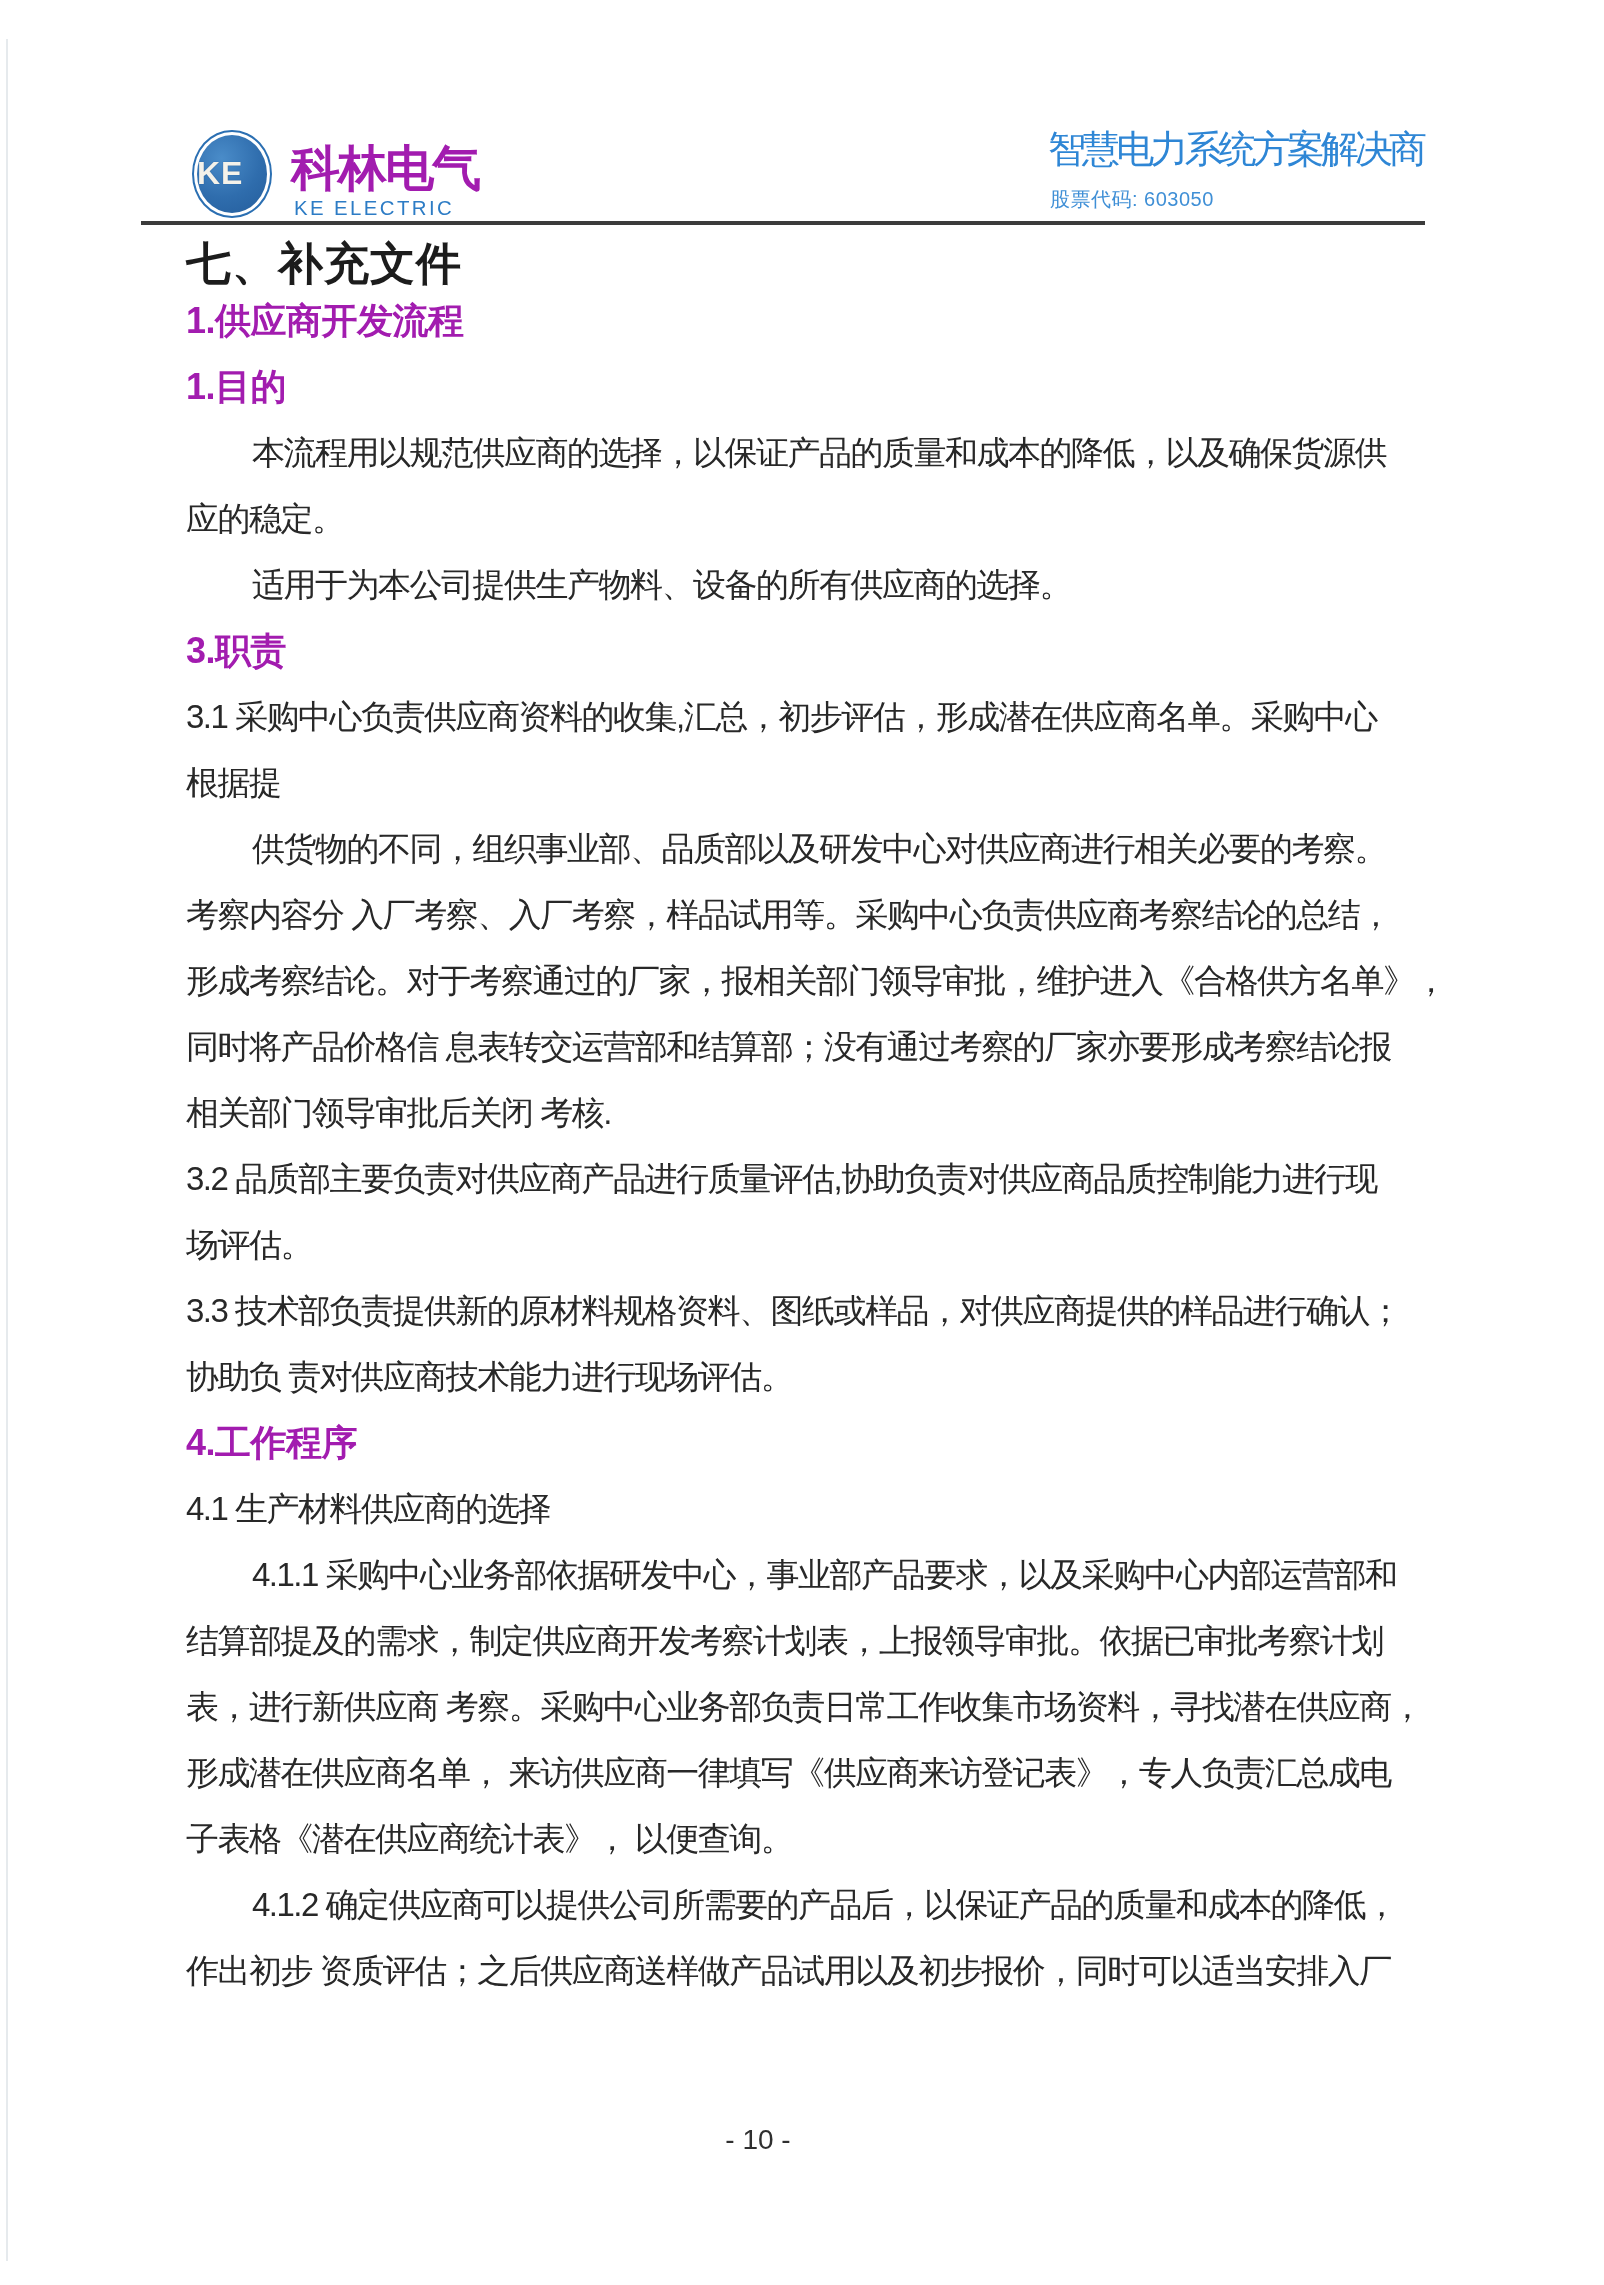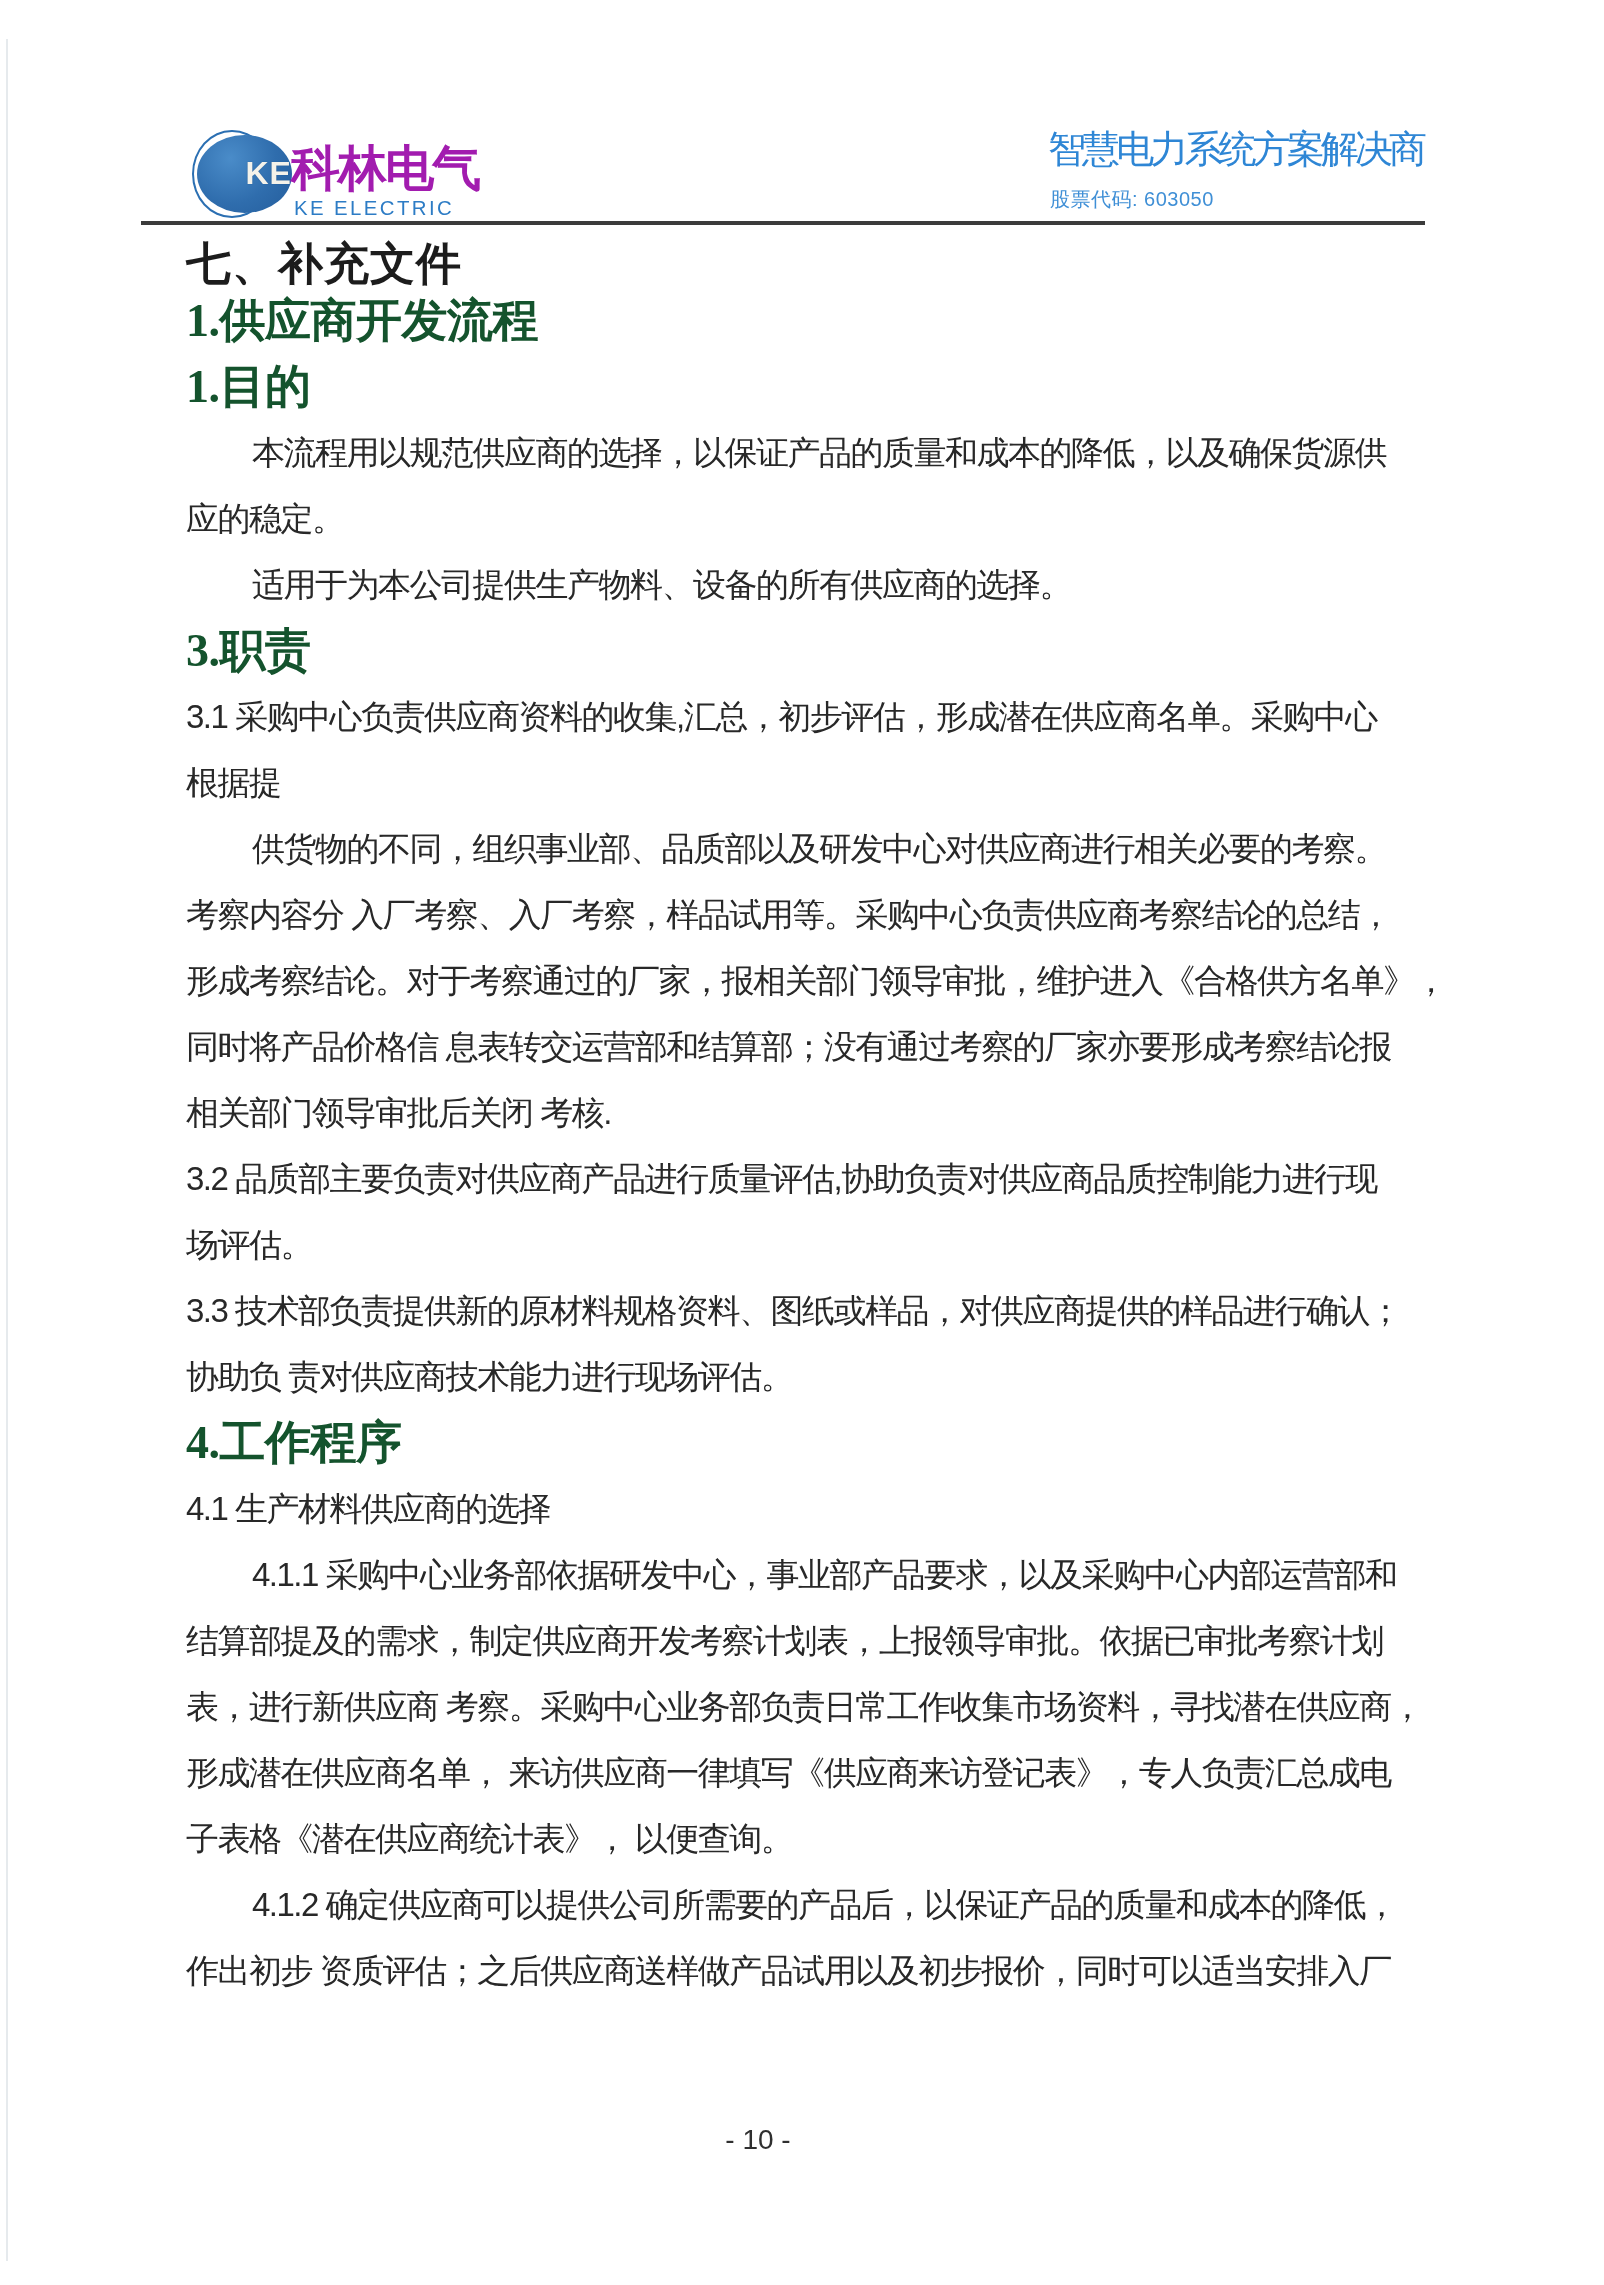--- a/index.html
+++ b/index.html
@@ -16,21 +16,21 @@
 
   
   .logo-badge{
     position:absolute;left:192px;top:130px;width:70px;height:78px;
     border:2.9px solid #2b6fb2;border-radius:50%;
     padding:2.9px;background:#ffffff;box-sizing:content-box;
   }
   .logo-disc{
     width:100%;height:100%;border-radius:50%;
     background:radial-gradient(circle at 35% 30%,#4a8cc9 0%,#2f6dad 55%,#245d9c 100%);
-    display:flex;align-items:center;justify-content:flex-end;padding-left:25px;
+    display:flex;align-items:center;justify-content:flex-start;
   }
   .logo-monogram{
     color:#f4f2ea;font-weight:bold;font-size:32px;letter-spacing:1px;
     text-shadow:0 0 1px #1c4f8a;
   }
   .logo-cn{
     position:absolute;left:291px;top:142px;
     font-size:49px;font-weight:bold;letter-spacing:-1.9px;
     color:#a21caf;line-height:52px;white-space:nowrap;
   }
@@ -61,21 +61,21 @@
     letter-spacing:1px;line-height:54px;white-space:nowrap;
   }
   .doc-lines{
     position:absolute;left:186px;top:288px;width:1300px;
   }
   .line{
     height:66px;display:flex;align-items:center;
     font-size:33px;letter-spacing:-1.5px;line-height:66px;
     white-space:nowrap;color:#282828;
   }
-  .line.h2{font-weight:bold;font-size:46px;color:#14532d;letter-spacing:-0.5px;font-family:Liberation Serif, serif;}
+  .line.h2{font-weight:bold;font-size:36px;color:#a21caf;letter-spacing:-0.5px;}
   .line.indent{padding-left:66px;}
 
   .page-footer{
     position:absolute;left:0;top:2123px;width:1516px;
     text-align:center;font-size:28px;color:#2f2f2f;line-height:33px;
   }
 </style>
 </head>
 <body>
 

